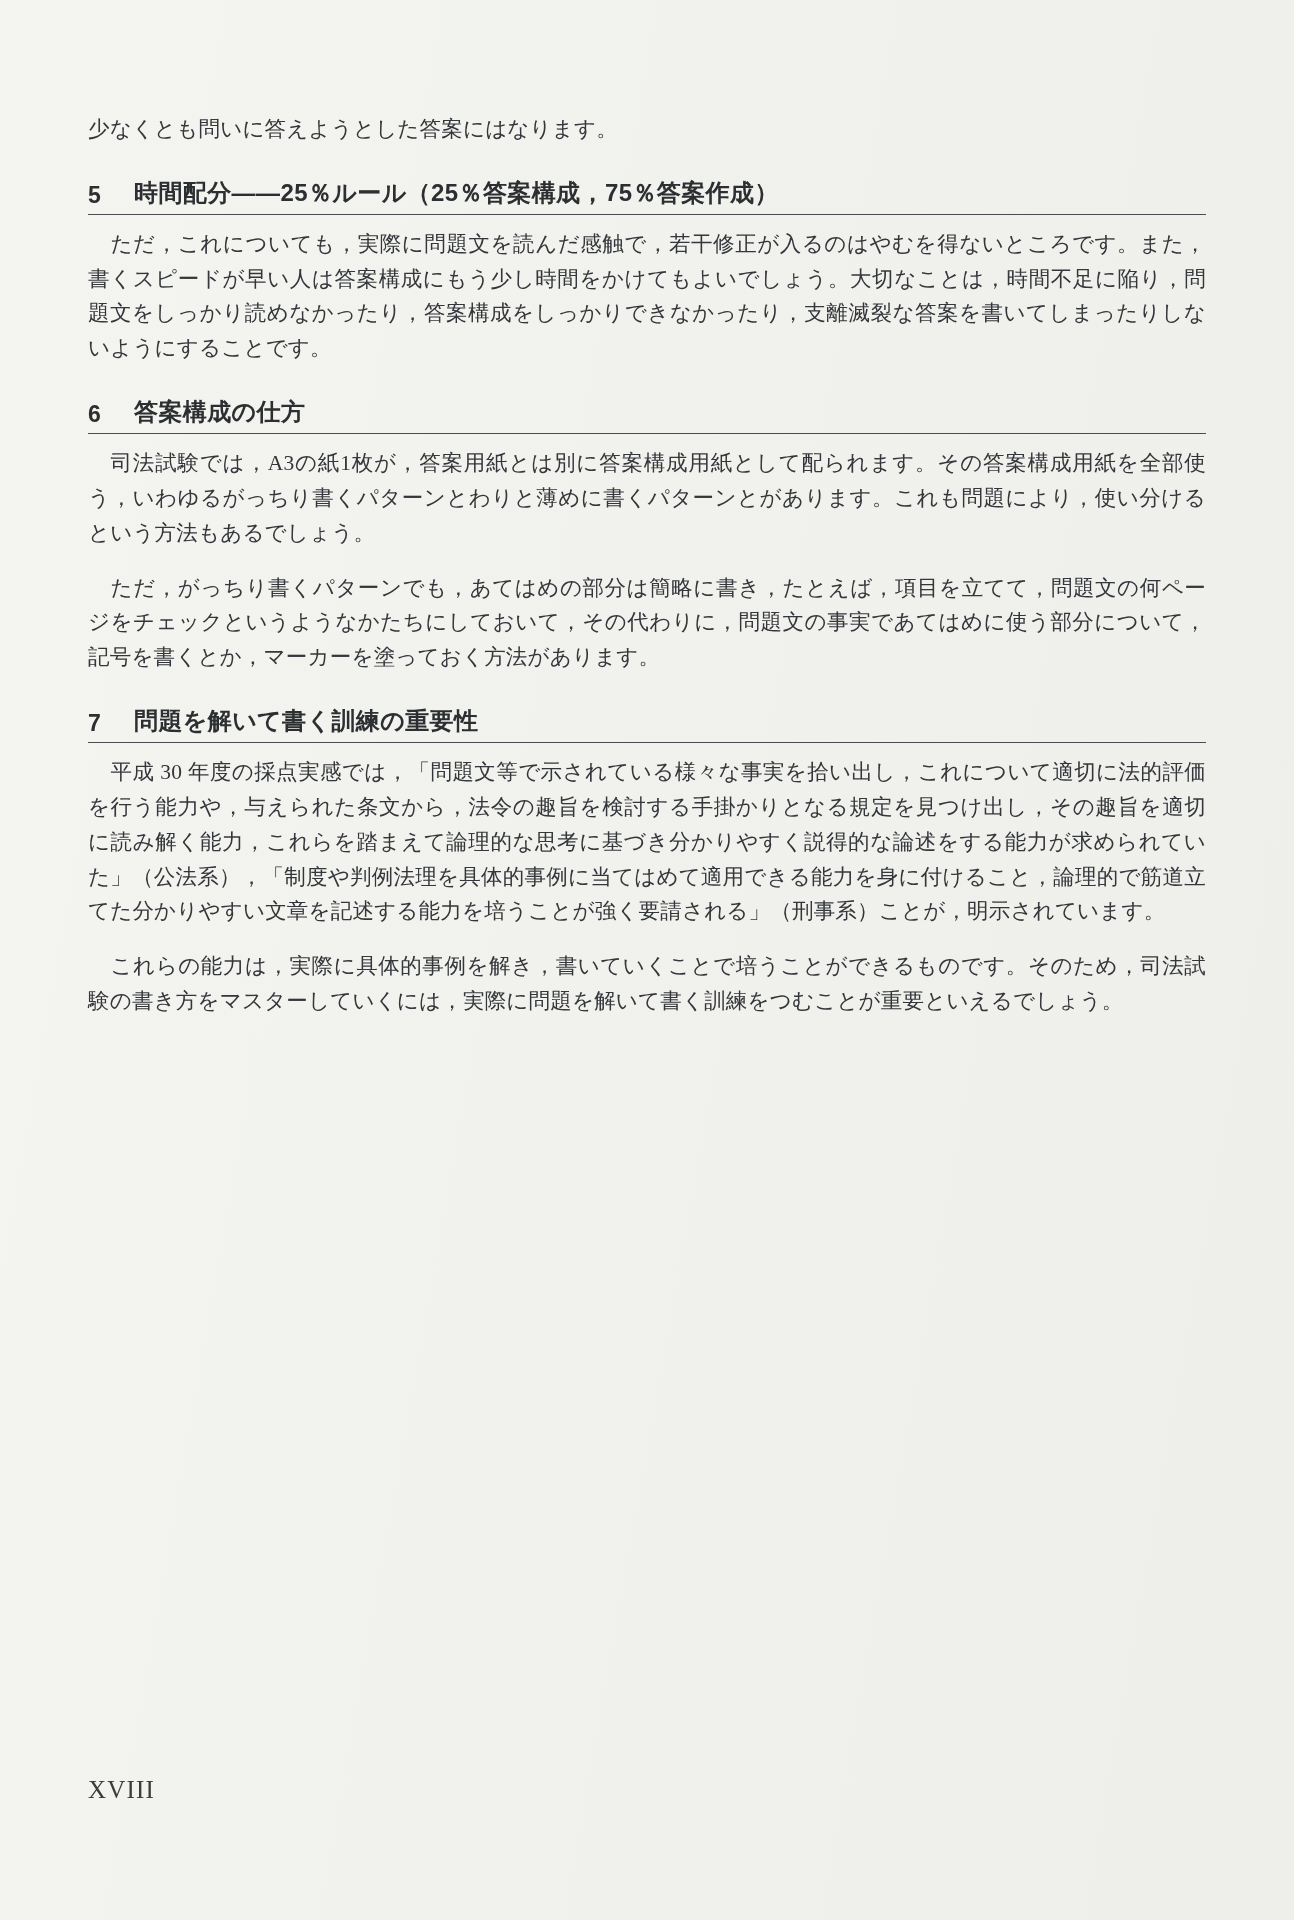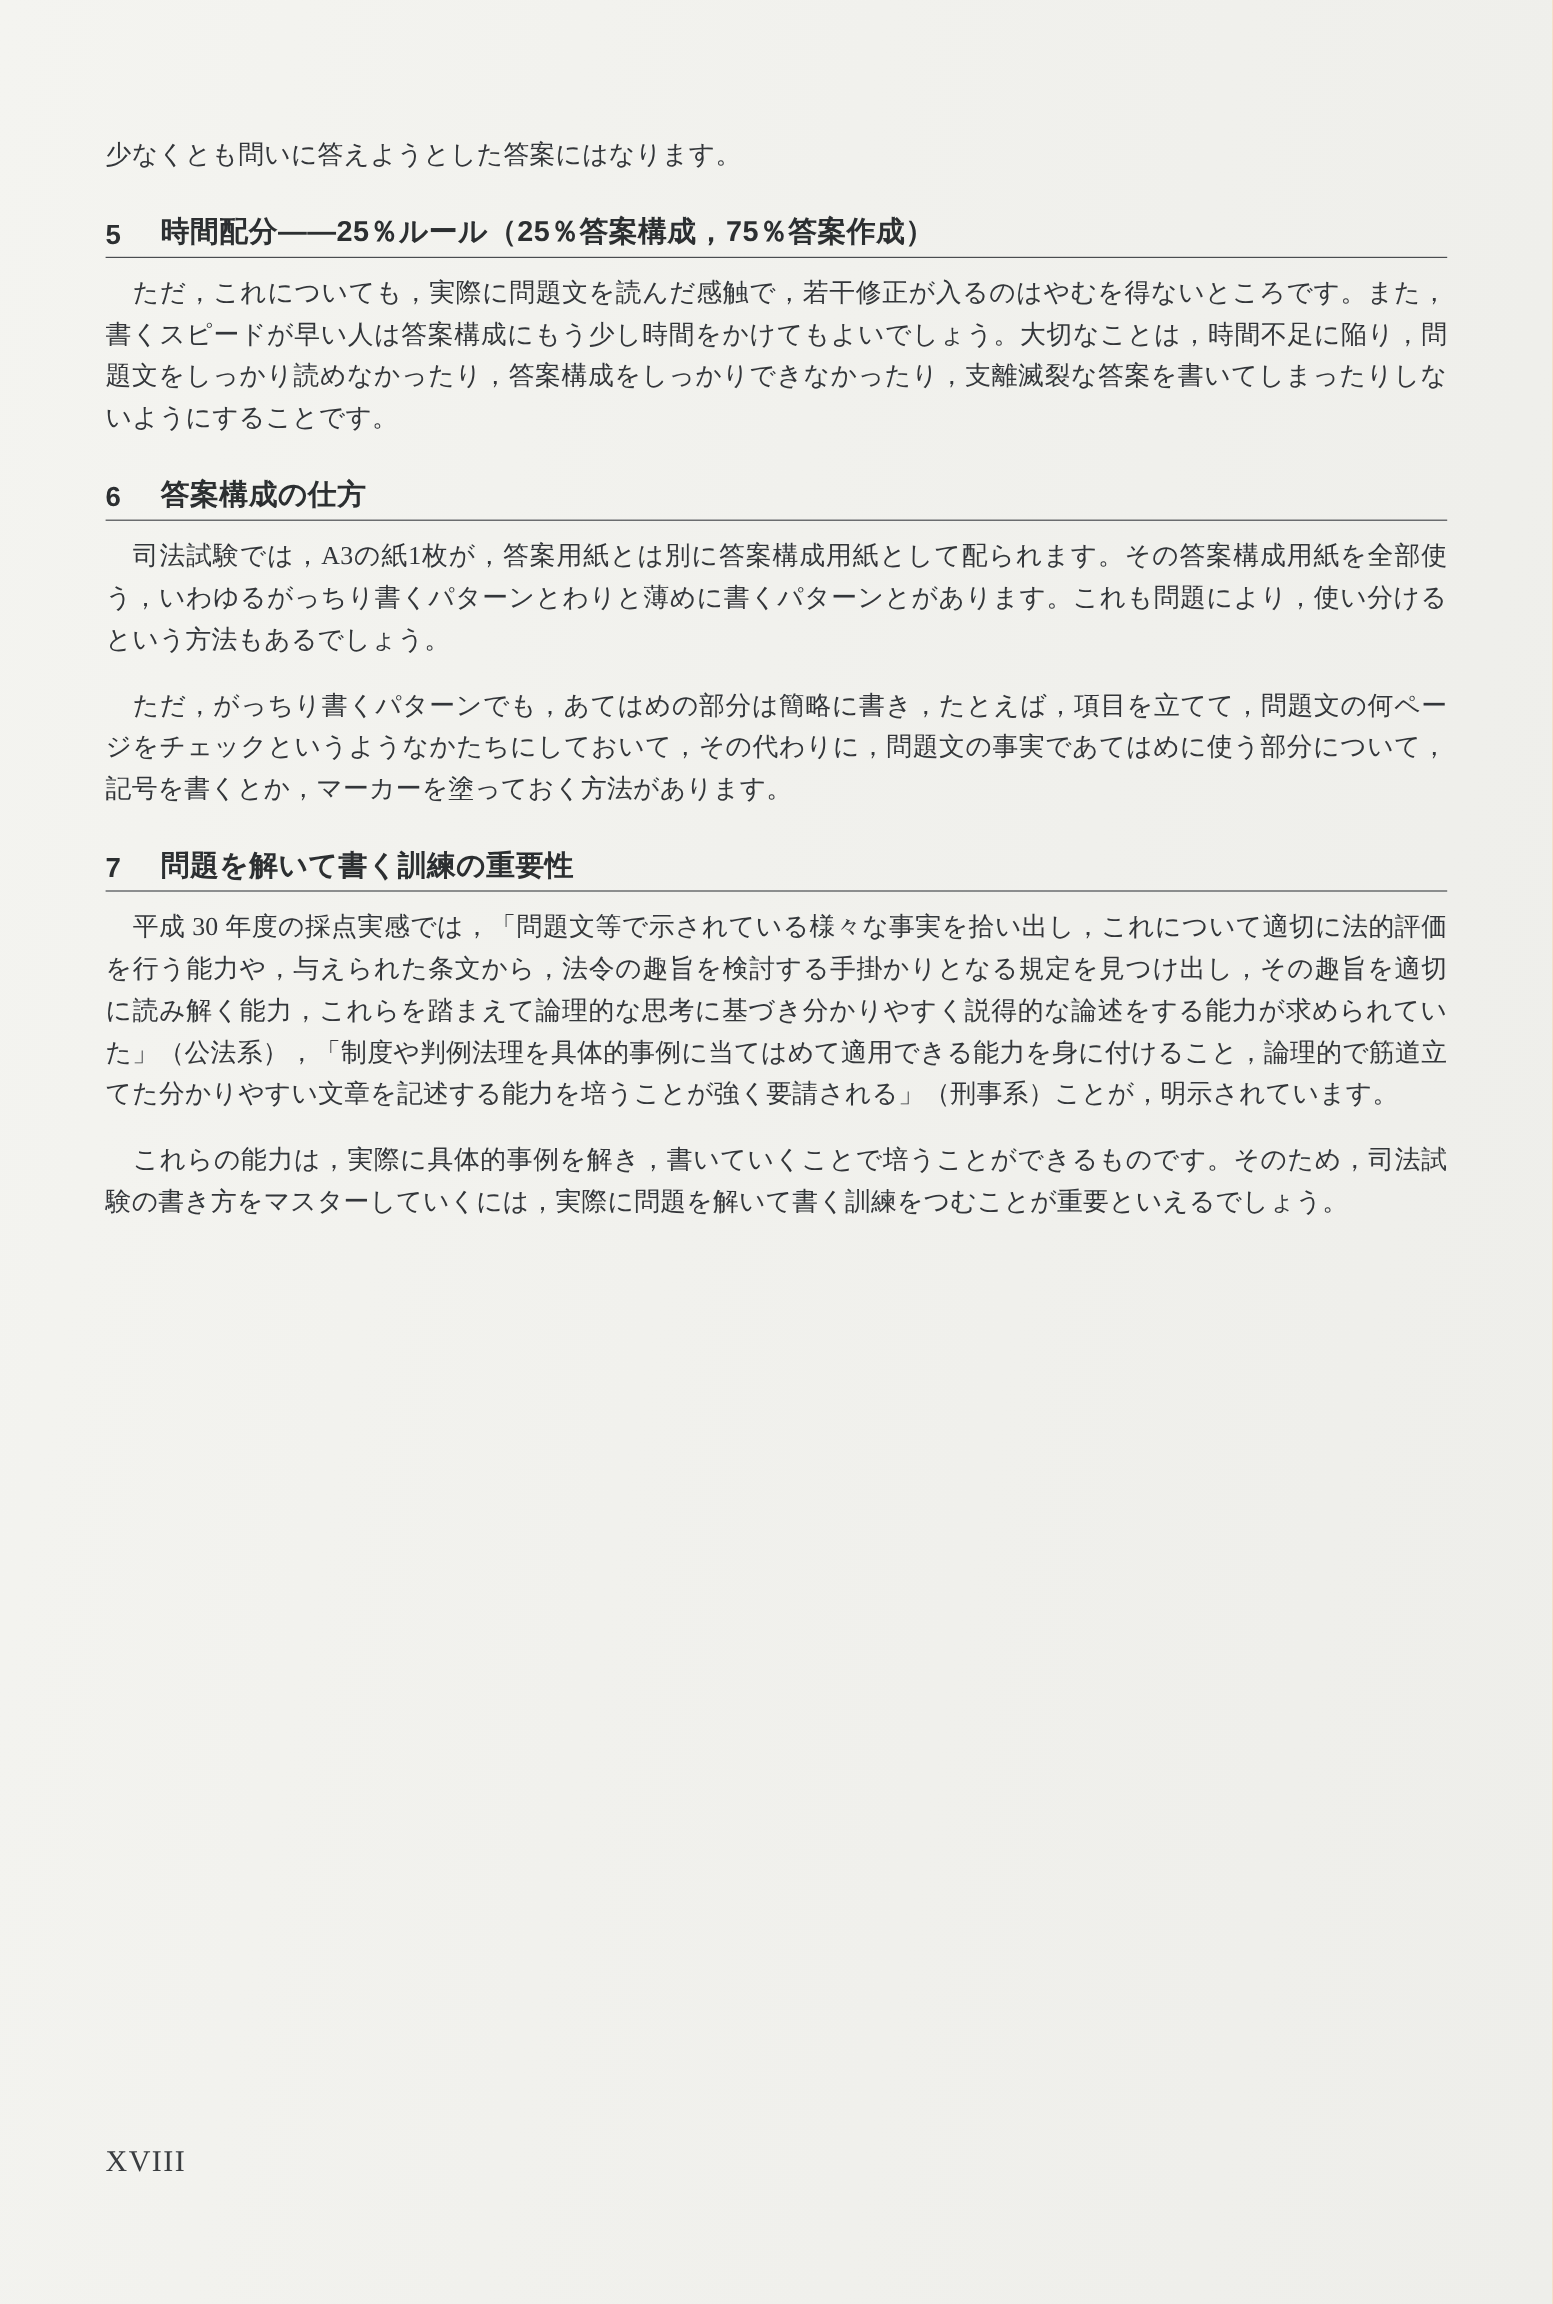--- a/index.html
+++ b/index.html
@@ -7,21 +7,21 @@
     padding: 0;
     background: #ffffff;
   }
   body {
     font-family: "Liberation Serif", "DejaVu Serif", serif;
   }
   .page {
     position: relative;
     width: 1294px;
     height: 1920px;
-    background: #fdba74;
+    background: #0ea5e9;
     box-sizing: border-box;
     overflow: hidden;
   }
   
   .page::before {
     content: "";
     position: absolute;
     inset: 0;
     background: linear-gradient(100deg, #f4f4f0 0%, #f1f1ed 45%, #eeeeea 100%);
     pointer-events: none;
@@ -82,21 +82,21 @@
   }
   .para-group p + p {
     margin-top: 20px;
   }
   .sec-body {
     margin-top: 10px;
   }
   .footer {
     position: absolute;
     left: 88px;
-    bottom: 104px;
+    bottom: 116px;
   }
   .folio {
     font-size: 25px;
     letter-spacing: 1.2px;
     color: #3a3d40;
     font-family: "Liberation Serif", serif;
   }
 </style>
 </head>
 <body>

